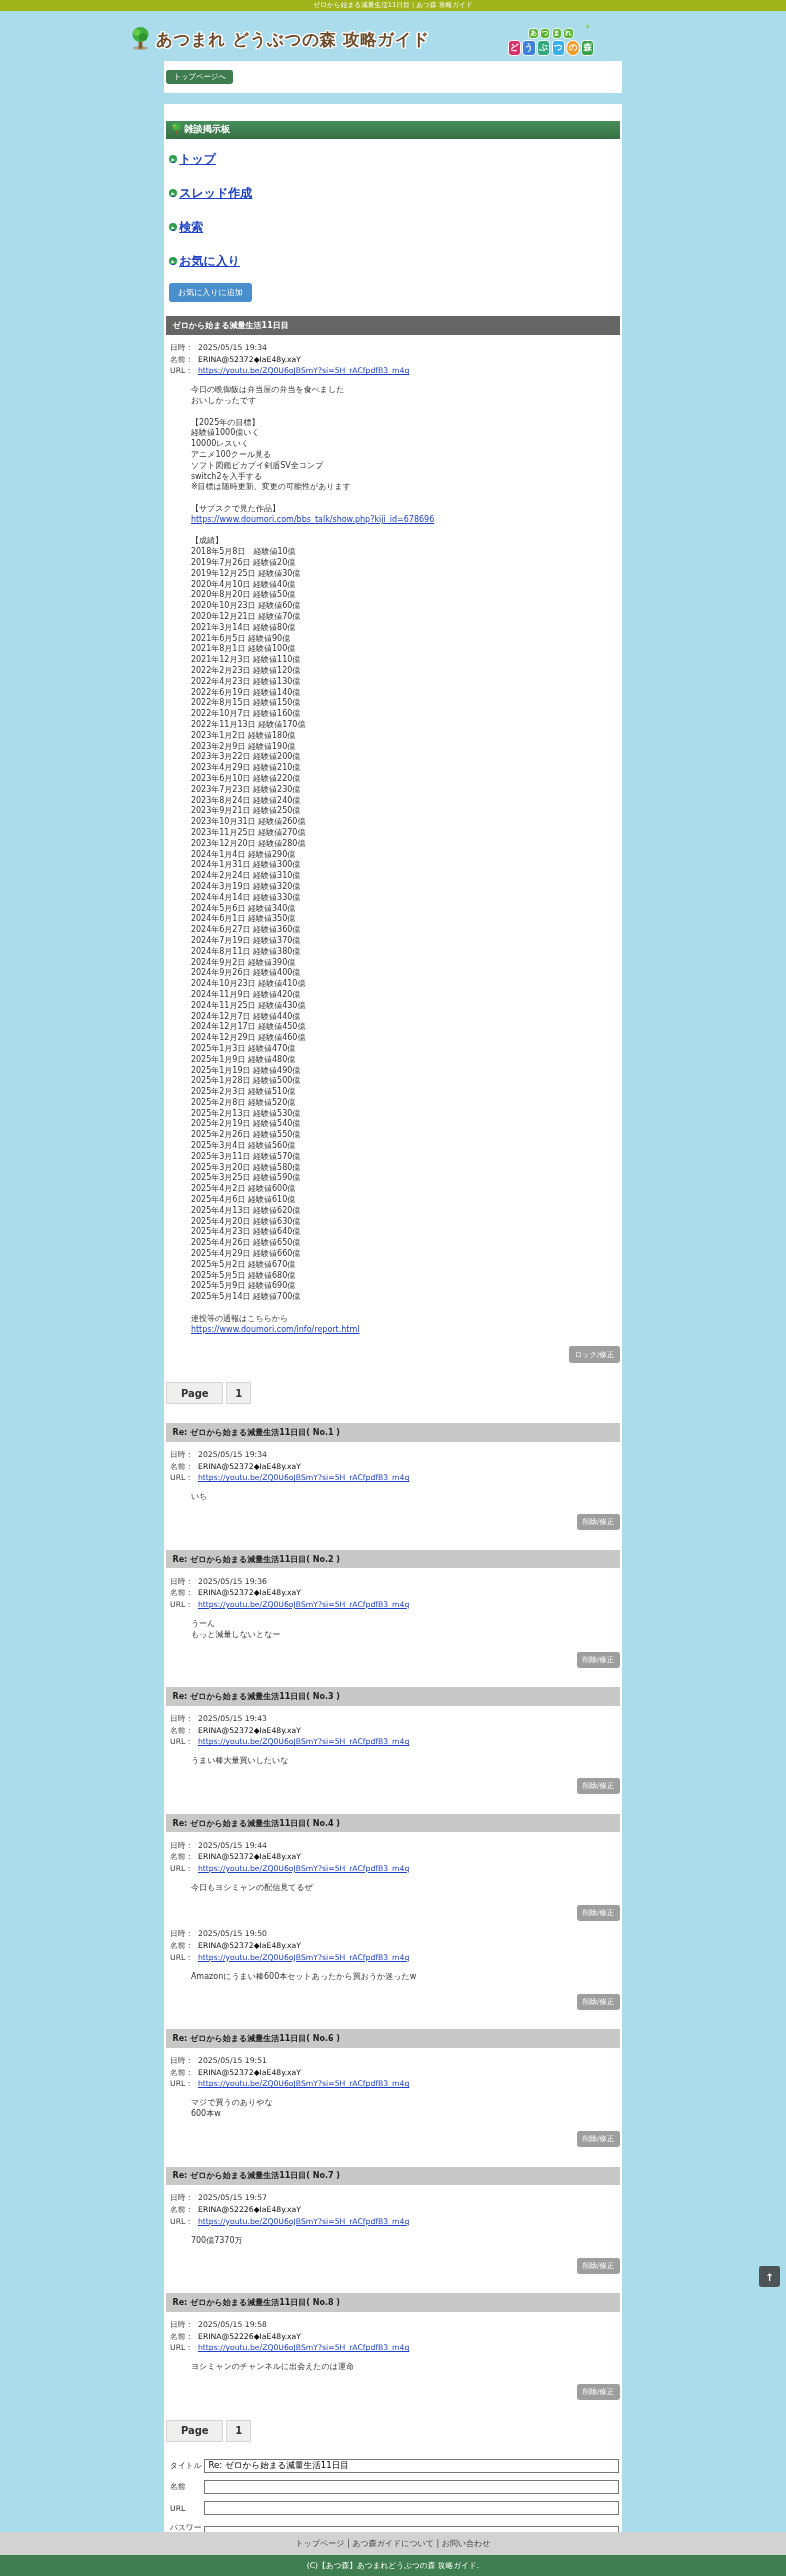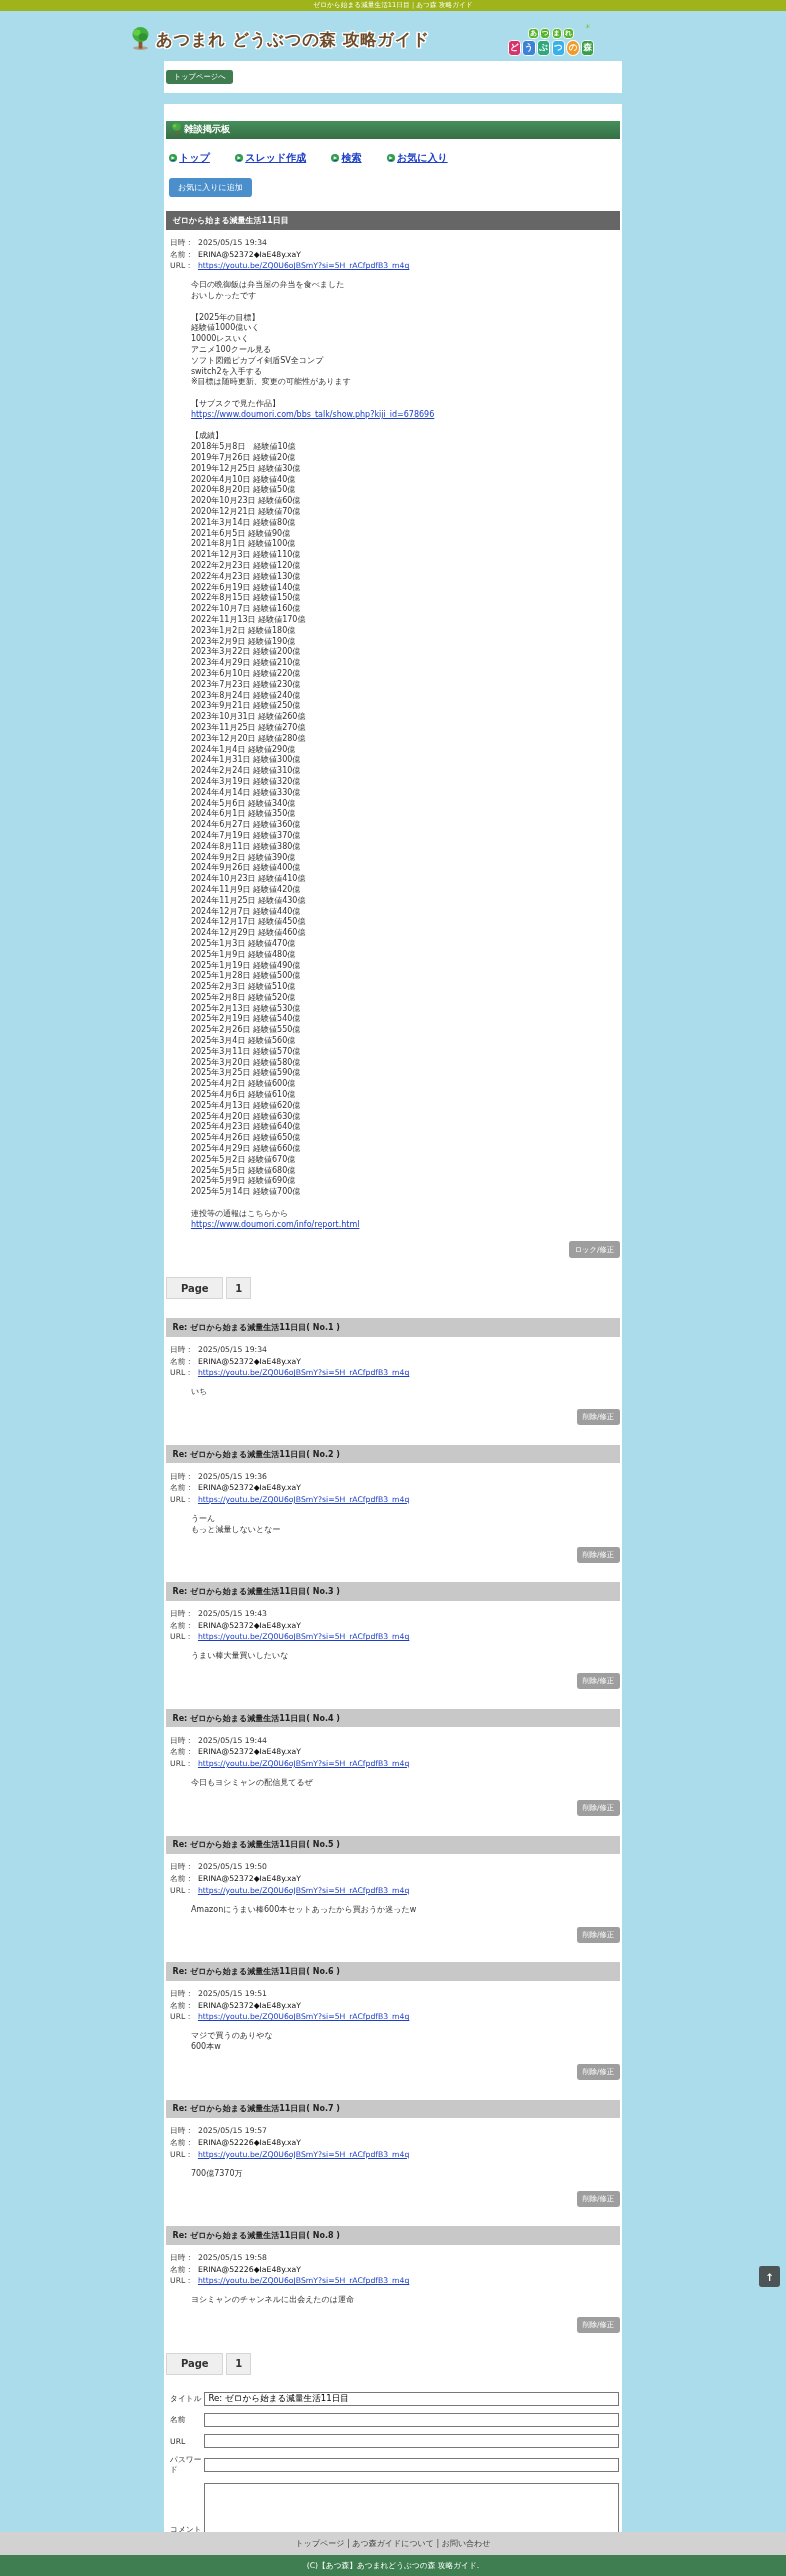--- a/index.html
+++ b/index.html
@@ -34,21 +34,21 @@
   .top-page-btn { background:#3f7d51; color:#fff; font-size:7.3px; padding:2.4px 7.3px;
     border-radius:2.4px; cursor:pointer; }
   .blue-gap { height:11px; }
   
   .main { margin-left:164px; width:458px; min-height:2421px; background:#fff;
     padding:16.5px 2.4px 26px 2.4px; }
   .board-header { height:18px; background:linear-gradient(#478f5c,#356f44);
     display:flex; align-items:center; gap:2px; padding:0 4.9px; color:#fff;
     font-weight:bold; font-size:9.2px; }
   .tree-icon-sm { width:11px; height:13.5px; }
-  .nav-row { margin:12.2px 0 0 2.4px; display:flex; gap:25px; font-size:10px; font-weight:bold; }
+  .nav-row { margin:12.2px 0 0 2.4px; display:flex; gap:17px; font-size:12px; font-weight:bold;flex-direction:column; }
   .nav-link { color:#1e40c8; text-decoration:underline; display:flex; align-items:center;
     gap:2.4px; cursor:pointer; }
   .nav-icon { width:8px; height:8px; border-radius:50%; background:#2e9e4f; color:#fff;
     display:inline-flex; align-items:center; justify-content:center; flex:0 0 8px; }
   .nav-icon::after { content:"▶"; font-size:4.3px; margin-left:0.6px; }
   .fav-btn { display:inline-block; margin:13.5px 0 0 2.4px; background:#4a8fcb; color:#fff;
     font-size:8px; padding:3.7px 9.2px; border-radius:3.1px; cursor:pointer; }
   .thread-bar { margin-top:14.7px; background:#666; color:#fff; font-weight:bold;
     font-size:8px; padding:3.7px 6.1px; }
   .meta { margin:7.3px 0 0 3.7px; font-size:7.7px; }
@@ -370,21 +370,20 @@
             <a class="link" href="#">https://youtu.be/ZQ0U6oJBSmY?si=5H_rACfpdfB3_m4q</a>
           </div>
     </div>
     <div class="post-body">今日もヨシミャンの配信見てるぜ</div>
     <div class="btn-gray-row">
           <span class="btn-gray">削除/修正</span>
         </div>
   </div>
 
   <div class="reply">
-    <div class="reply-bar">Re: ゼロから始まる減量生活11日目( No.5 )</div>
     <div class="meta">
       <div class="meta-row">
             <span class="meta-label">日時：</span>
             <span>2025/05/15 19:50</span>
           </div>
       <div class="meta-row">
             <span class="meta-label">名前：</span>
             <span class="meta-name">ERINA@52372◆IaE48y.xaY</span>
           </div>
       <div class="meta-row">

